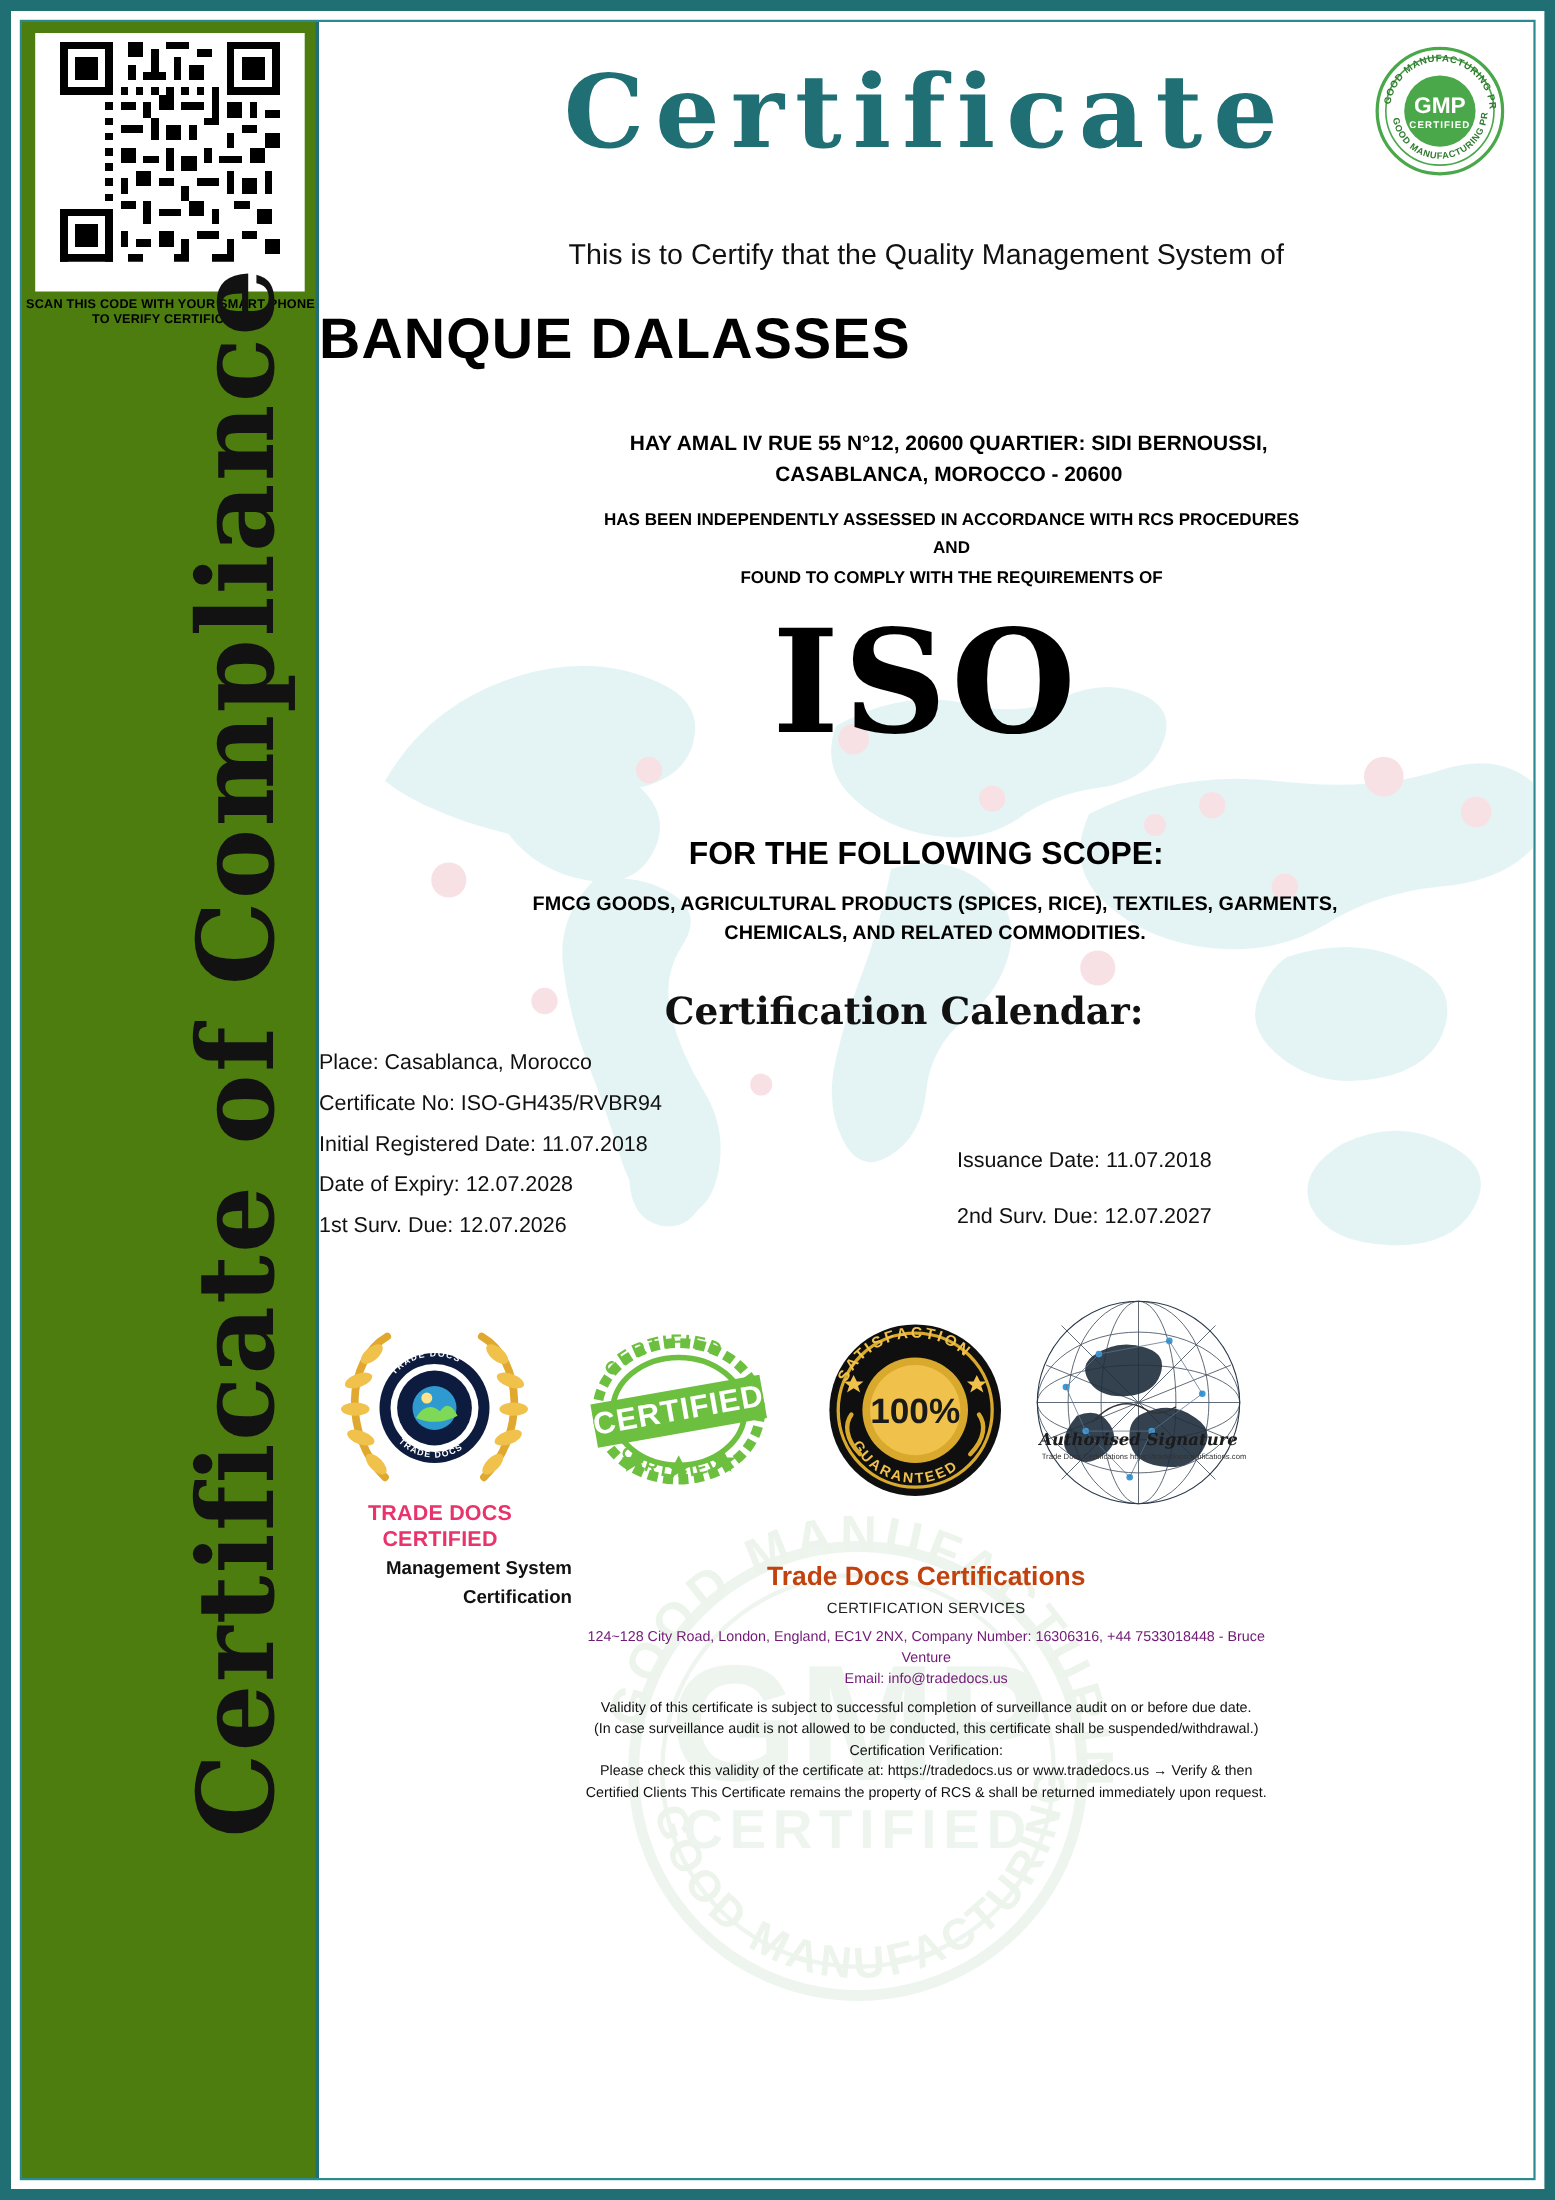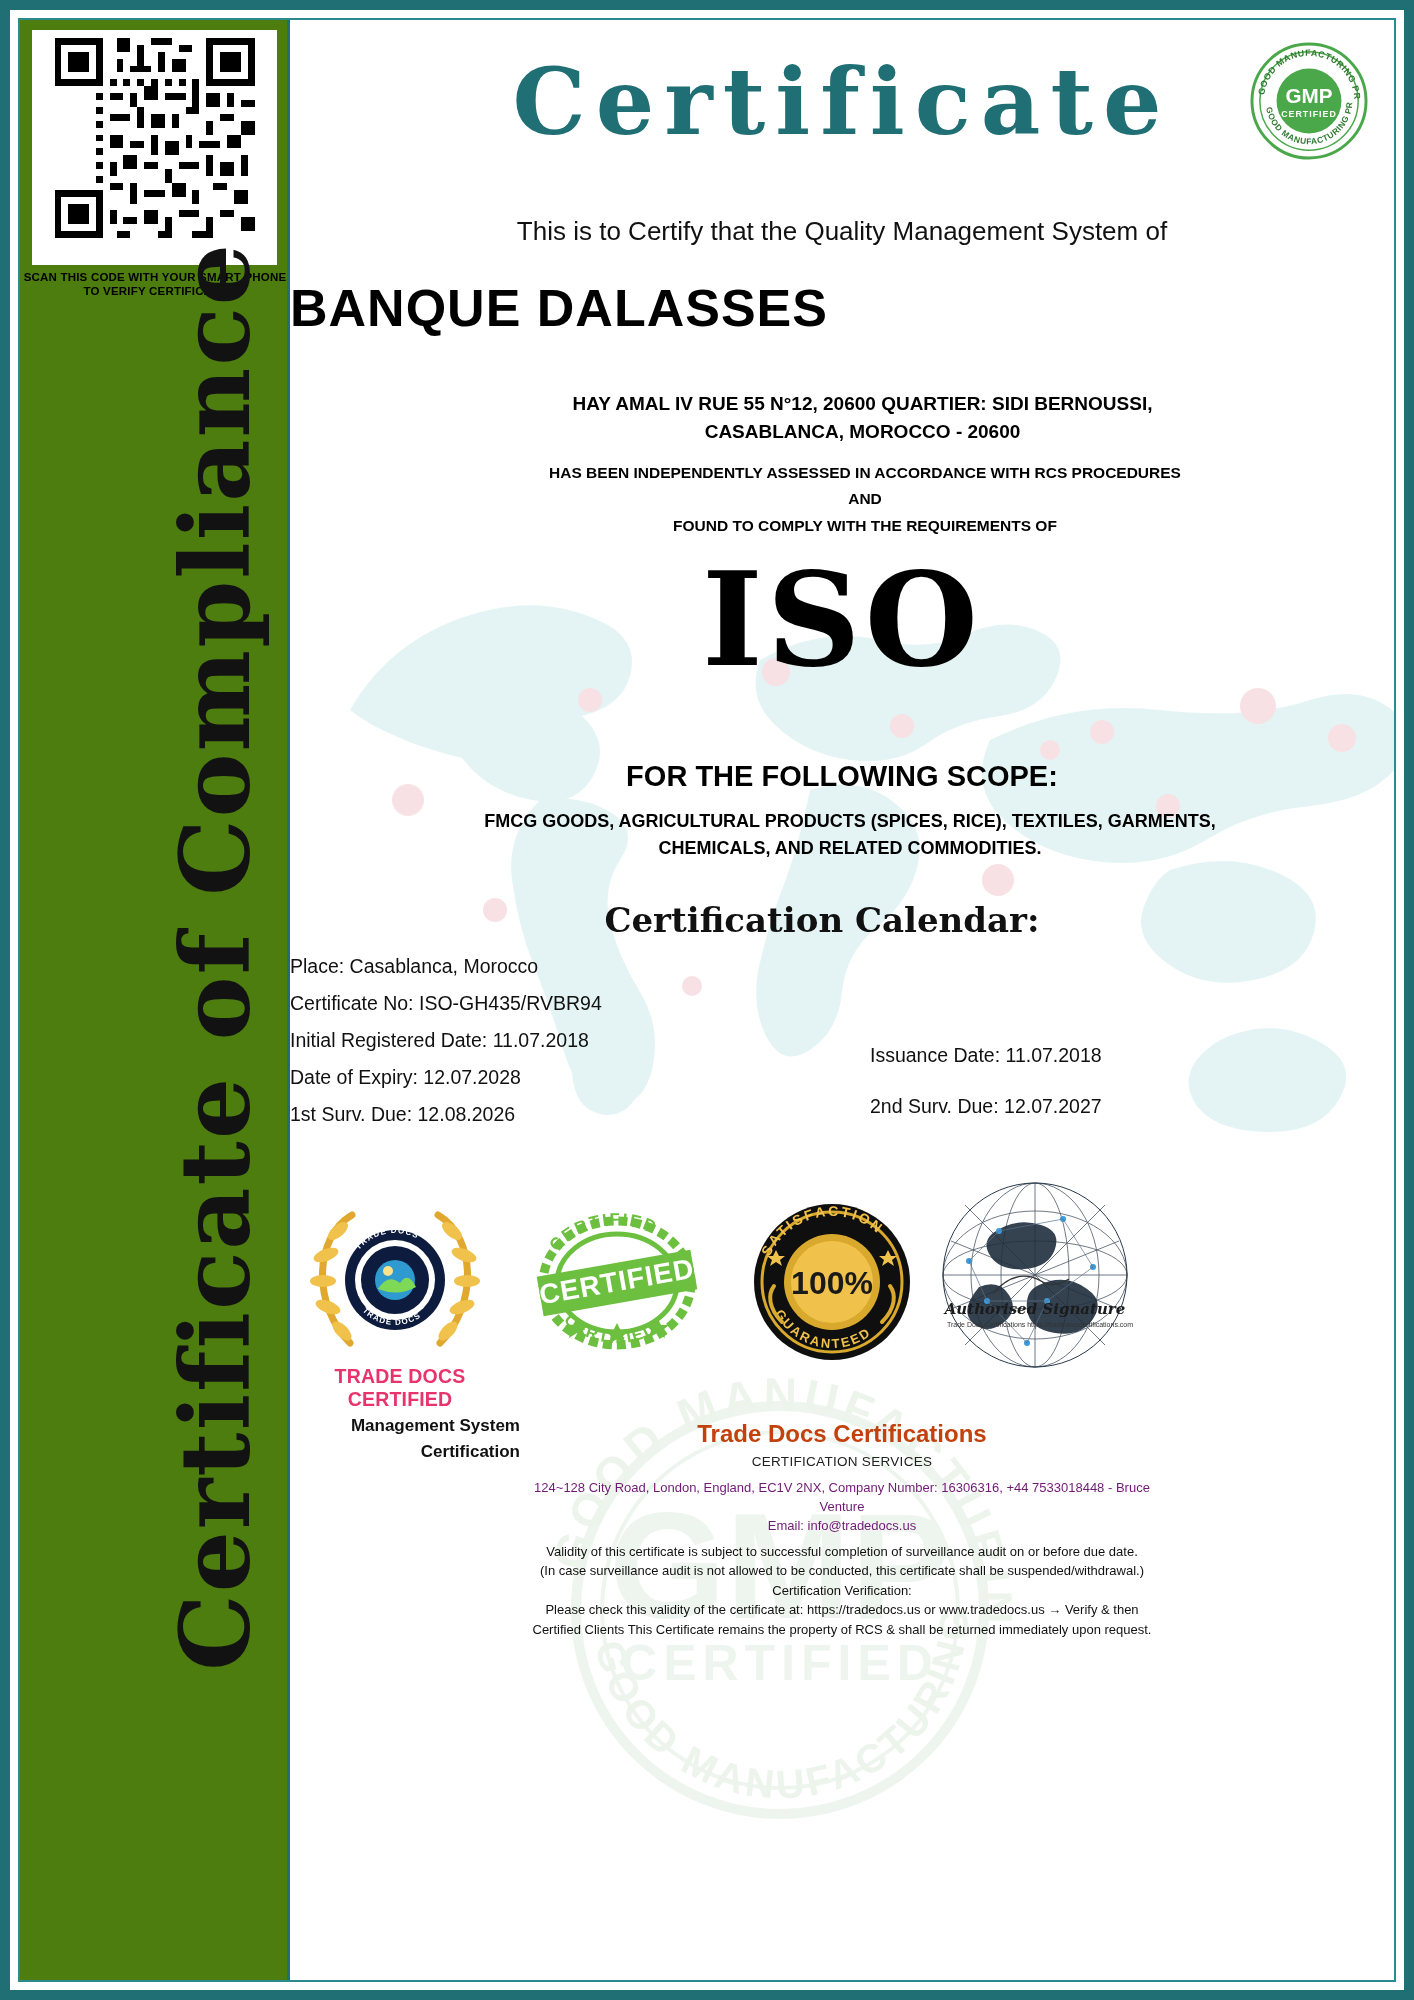--- a/index.html
+++ b/index.html
@@ -546,21 +546,21 @@
         <div>CHEMICALS, AND RELATED COMMODITIES.</div>
       </div>
 
       <div class="calendar-title">Certification Calendar:</div>
 
       <div class="calendar-list" style="padding-left:0">
         <div class="row" style="padding-left:0">Place: Casablanca, Morocco</div>
         <div class="row">Certificate No: ISO-GH435/RVBR94</div>
         <div class="row">Initial Registered Date: 11.07.2018</div>
         <div class="row">Date of Expiry: 12.07.2028</div>
-        <div class="row">1st Surv. Due: 12.08.2026</div>
+        <div class="row">1st Surv. Due: 12.07.2026</div>
       </div>
 
       <div class="cal-right">
         <div class="row">Issuance Date: 11.07.2018</div>
         <div class="row">2nd Surv. Due: 12.07.2027</div>
       </div>
 
       <div class="badges">
 
         <svg class="badge badge-tradedocs" viewBox="0 0 210 190">

